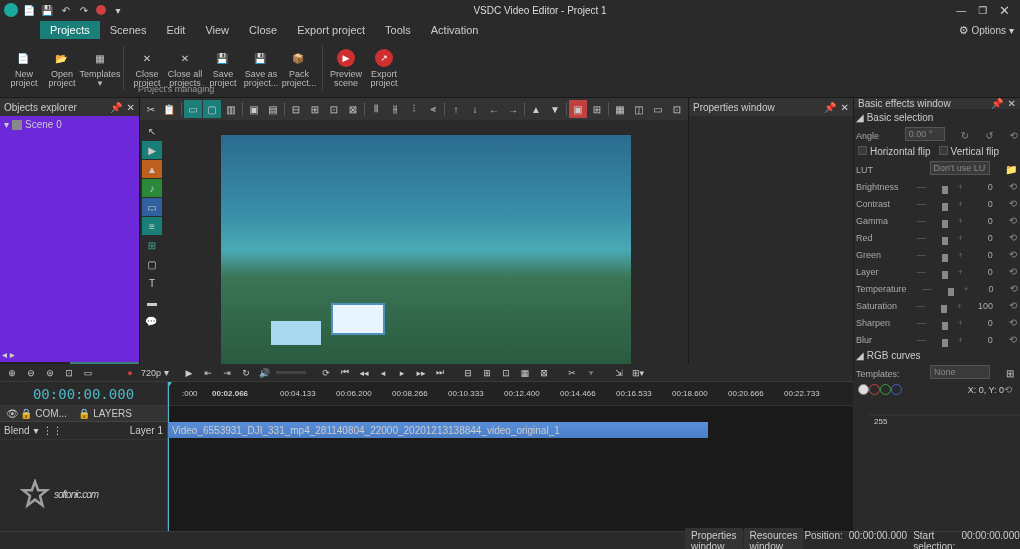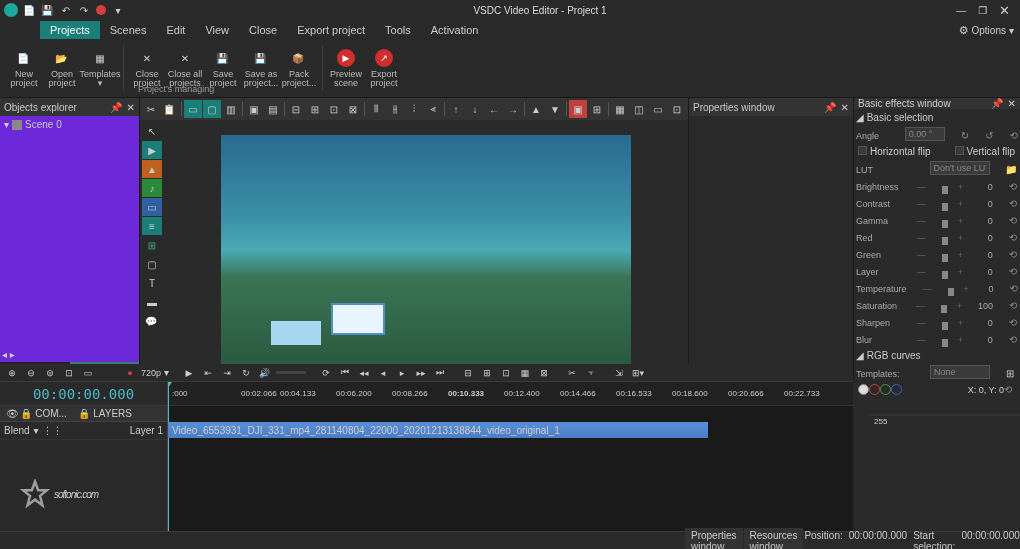--- a/index.html
+++ b/index.html
@@ -52,21 +52,21 @@
 .prop-panel{width:165px;background:#2a2a2a;border-left:1px solid #1a1a1a}
 .fx-panel{width:167px;background:#2a2a2a;border-left:1px solid #1a1a1a;display:flex;flex-direction:column}
 .fx-sect-head{font-size:10px;color:#ccc;padding:3px 2px;display:flex;align-items:center;gap:3px}
 .fx-row{display:flex;align-items:flex-end;padding:2px 2px;gap:16px;height:17px}
 .fx-label{width:58px;font-size:9px;color:#aaa}
 .fx-slider{flex:1;height:3px;background:#444;position:relative}
 .fx-thumb{position:absolute;width:6px;height:8px;background:#888;top:-3px;left:50%}
 .fx-val{width:18px;font-size:9px;text-align:right;color:#aaa}
 .fx-reset{width:12px;font-size:10px;color:#888}
 .fx-input{width:60px;height:14px;background:#3a3a3a;border:1px solid #555;font-size:9px;padding:0 3px;color:#888}
-.fx-flip{display:flex;gap:24px;padding:3px 4px;font-size:9px;color:#888}
+.fx-flip{display:flex;gap:8px;padding:3px 4px;font-size:9px;color:#888}
 .chk{width:9px;height:9px;background:#3a3a3a;border:1px solid #555;display:inline-block;margin-right:3px}
 .bottom{position:absolute;bottom:18px;left:0;right:167px;height:167px;background:#2a2a2a;display:flex;flex-direction:column}
 .play-controls{height:18px;background:#2a2a2a;display:flex;align-items:center;padding:0 4px;gap:3px}
 .pcbtn{width:16px;height:14px;display:flex;align-items:center;justify-content:center;font-size:9px;color:#ccc}
 .timeline-area{flex:1;display:flex;background:#222}
 .tl-left{width:168px;background:#2a2a2a;border-right:1px solid #444}
 .tl-timecode{height:24px;display:flex;align-items:center;justify-content:center;font-size:14px;color:#4db8c8;font-family:monospace;border-bottom:1px solid #3a3a3a}
 .tl-headers{height:16px;display:flex;background:#333;border-bottom:1px solid #444}
 .tl-htab{padding:2px 6px;font-size:9px;display:flex;align-items:center;gap:2px}
 .tl-track{height:18px;display:flex;align-items:center;padding:0 4px;gap:4px;font-size:9px;border-bottom:1px solid #333}
@@ -492,26 +492,26 @@
       </div>
       <div class="tl-track">
         <span>Blend</span>
           <span>▾</span>
           <span>⋮⋮</span>
         <span style="margin-left:auto">Layer 1</span>
       </div>
     </div>
     <div class="tl-right">
       <div class="tl-ruler" id="ruler">
-          <span class="tl-tick" style="left: 4px;">:000</span>
-          <span class="tl-tick" style="left: 73px;">00:02.066</span>
+          <span class="tl-tick" style="left: 14px;">:000</span>
+          <span class="tl-tick" style="left: 44px; font-weight: bold;">00:02.066</span>
           <span class="tl-tick" style="left: 112px;">00:04.133</span>
           <span class="tl-tick" style="left: 168px;">00:06.200</span>
           <span class="tl-tick" style="left: 224px;">00:08.266</span>
-          <span class="tl-tick" style="left: 280px; font-weight: bold;">00:10.333</span>
+          <span class="tl-tick" style="left: 280px;">00:10.333</span>
           <span class="tl-tick" style="left: 336px;">00:12.400</span>
           <span class="tl-tick" style="left: 392px;">00:14.466</span>
           <span class="tl-tick" style="left: 448px;">00:16.533</span>
           <span class="tl-tick" style="left: 504px;">00:18.600</span>
           <span class="tl-tick" style="left: 560px;">00:20.666</span>
           <span class="tl-tick" style="left: 616px;">00:22.733</span>
         </div>
       <div class="playhead"></div>
       <div class="tl-clip">
           <span>Video_6553931_DJI_331_mp4_281140804_22000_20201213138844_video_original_1</span>

